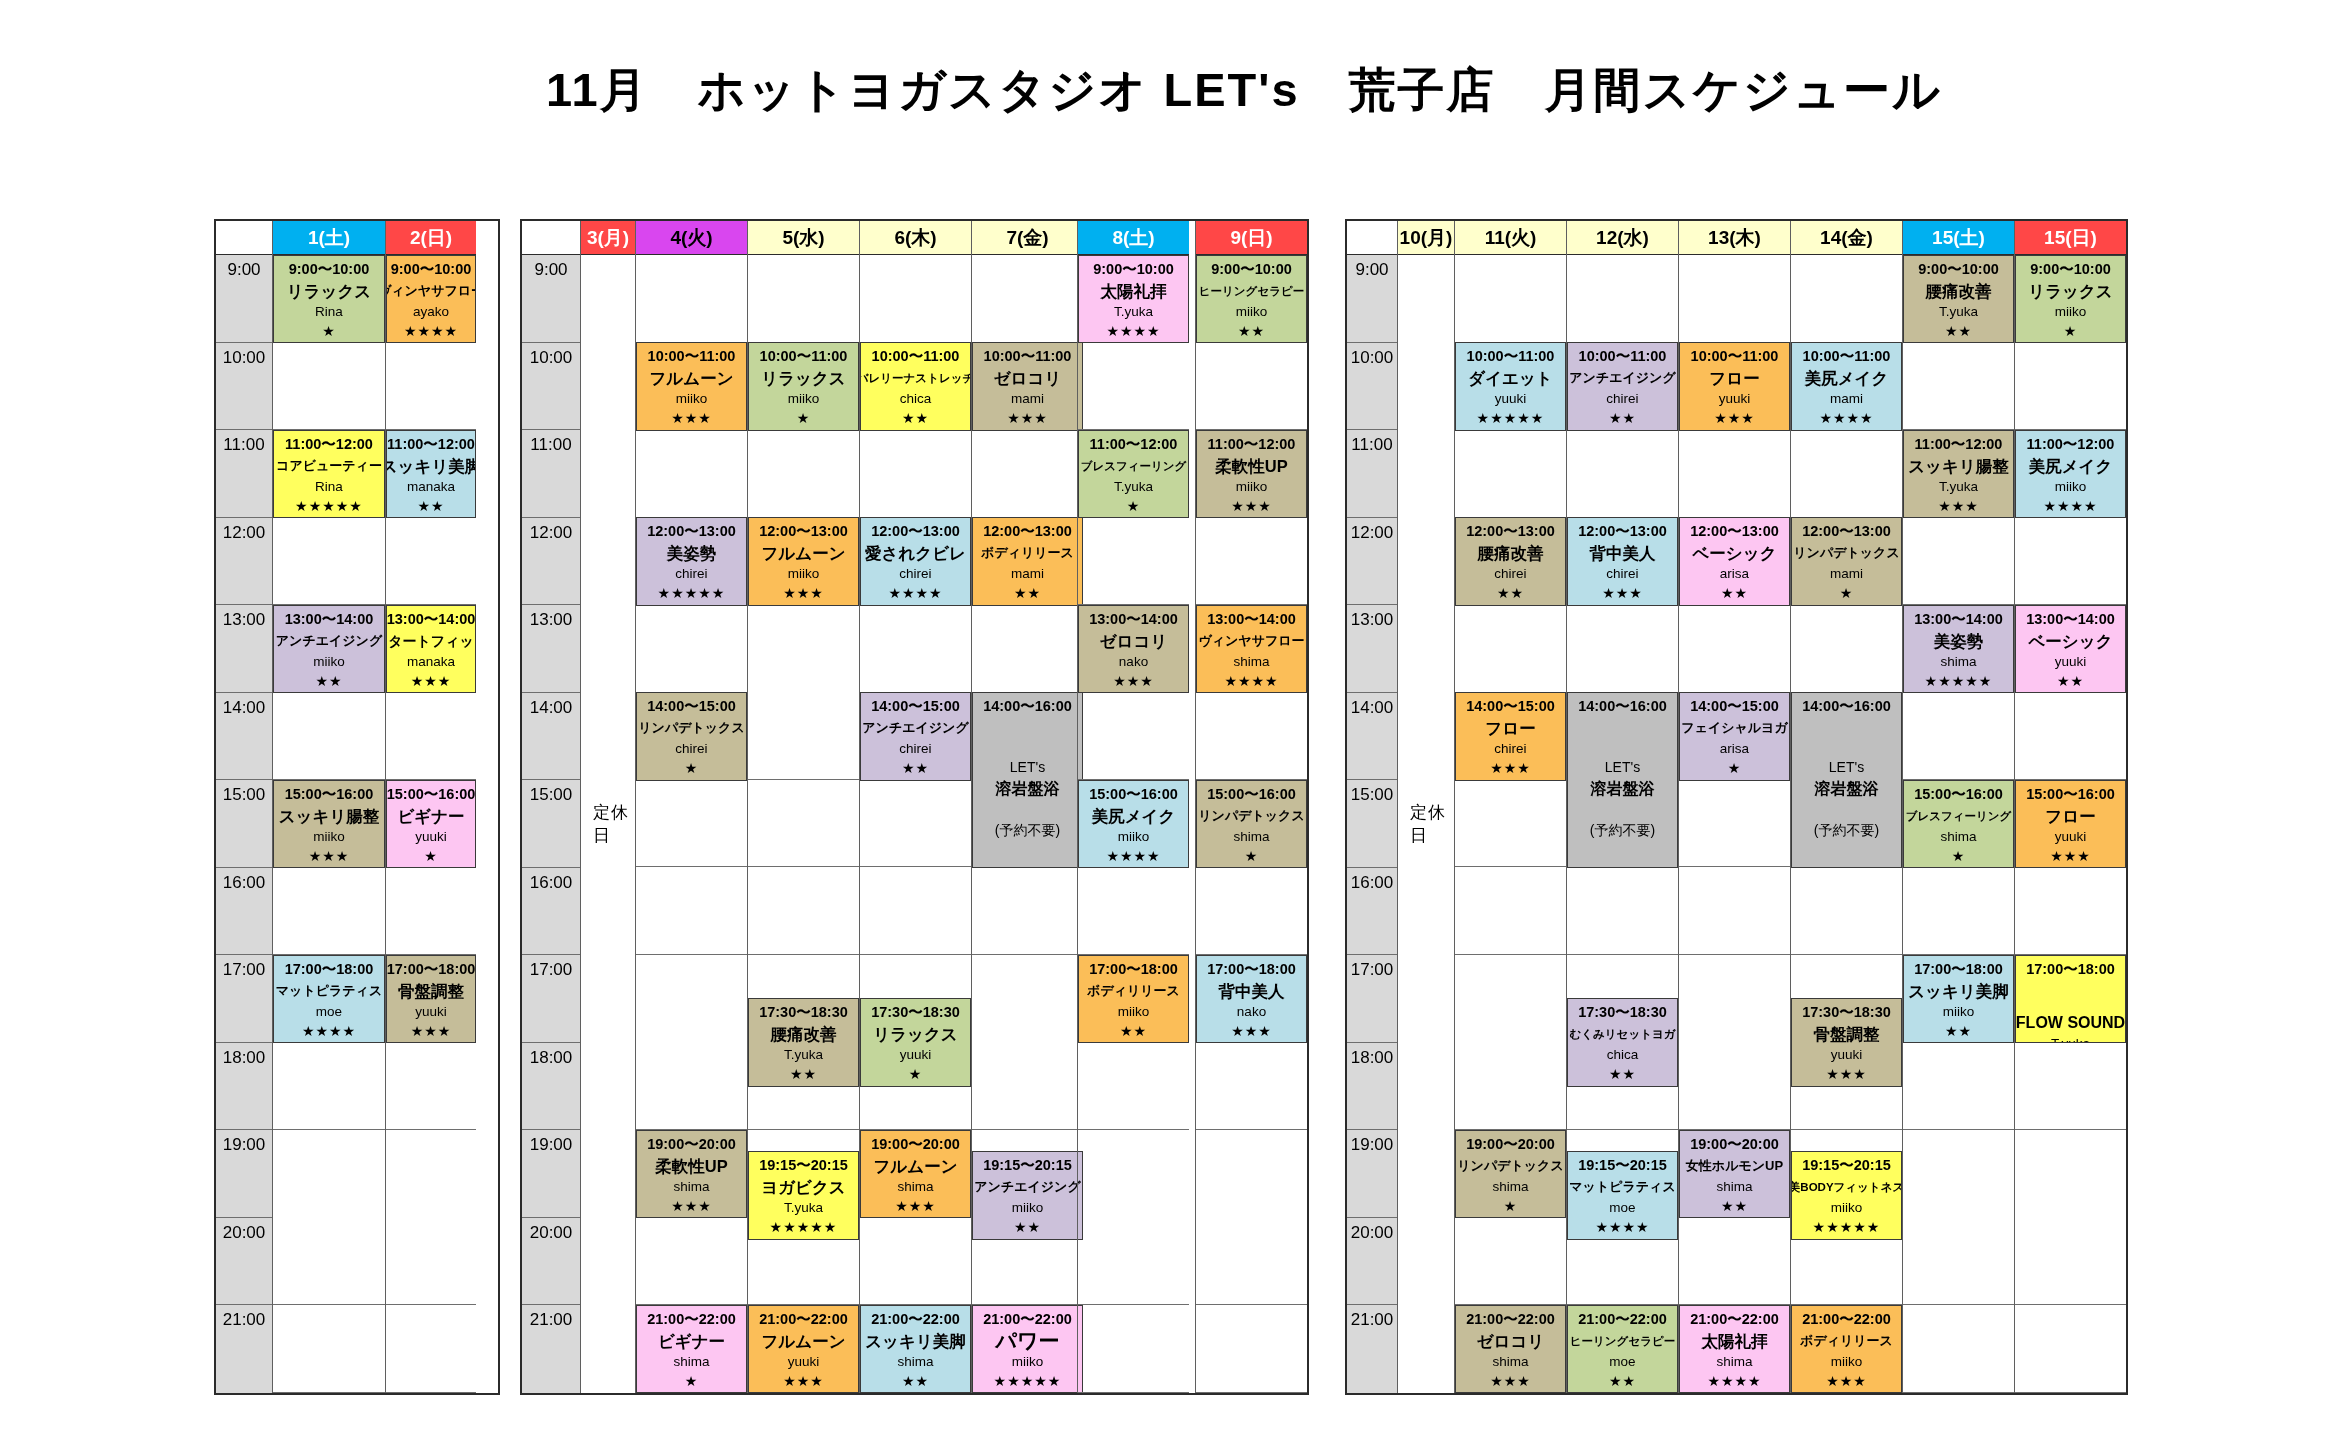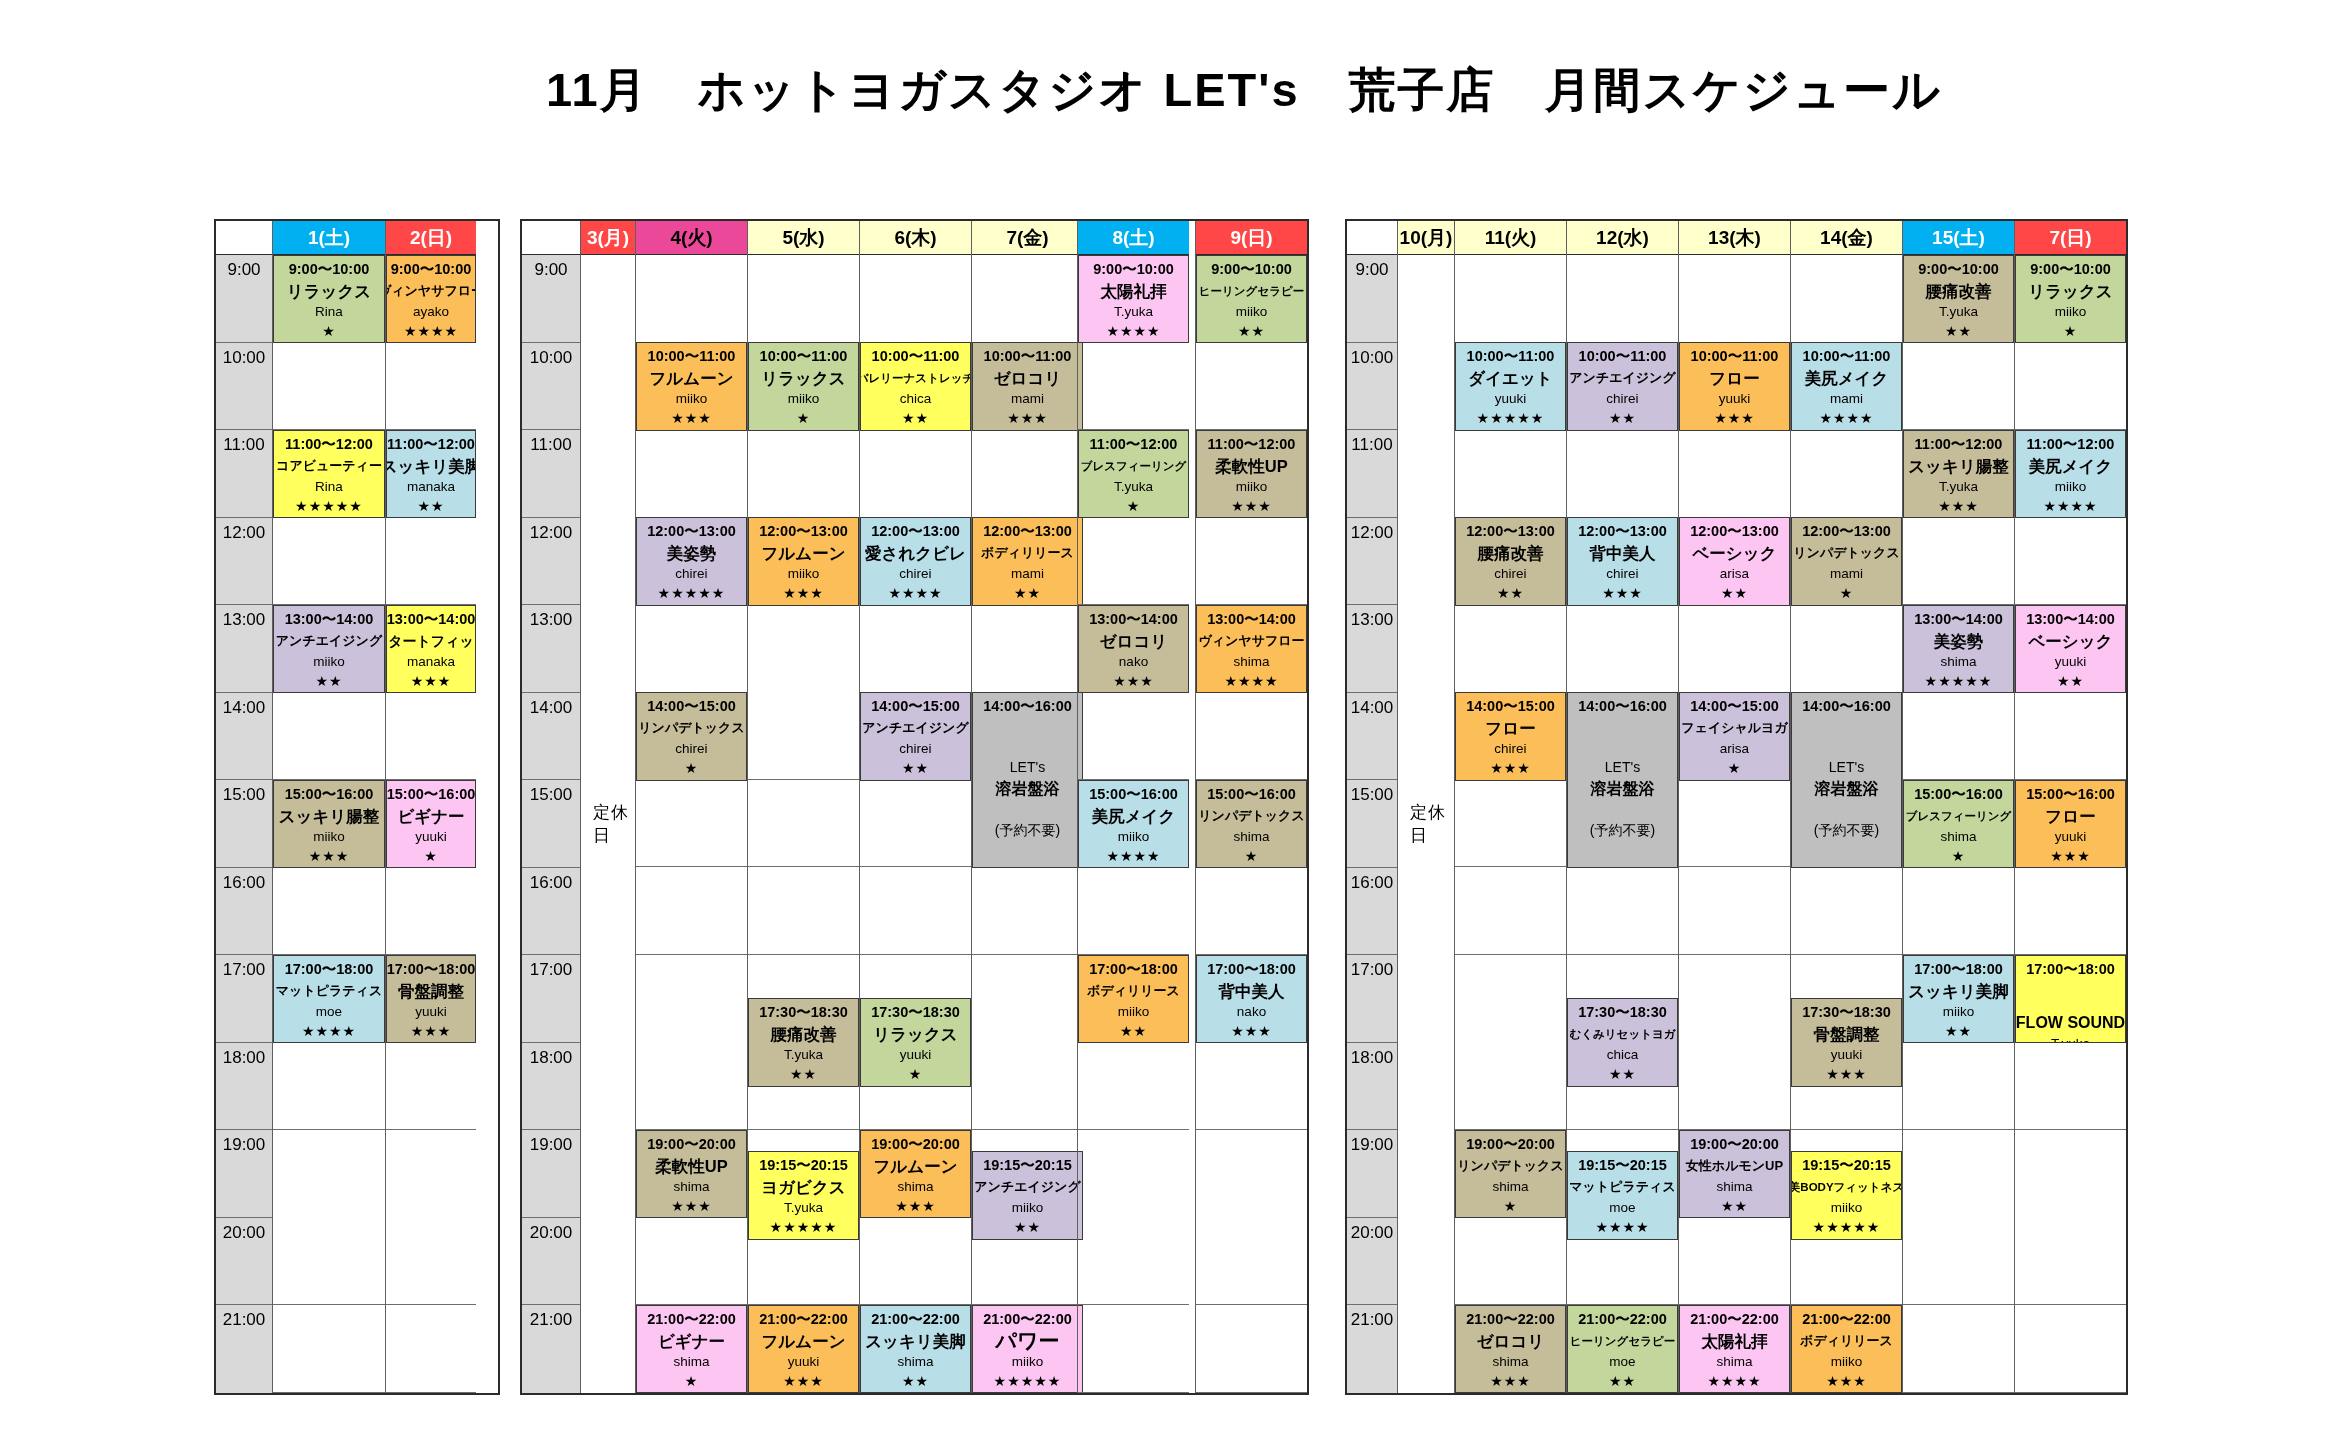--- a/index.html
+++ b/index.html
@@ -158,21 +158,21 @@
           <div class="time-cell">21:00</div>
         </div>
       </div>
       <div class="col" style="left: 58px; width: 55px;">
         <div class="col-hdr" style="background: rgb(255, 71, 71); color: rgb(255, 255, 255);">3(月)</div>
         <div class="col-body closed-body">
           <div class="closed-label">定休日</div>
         </div>
       </div>
       <div class="col" style="left: 113px; width: 112px;">
-        <div class="col-hdr" style="background: #ec4899; color: rgb(0, 0, 0);">4(火)</div>
+        <div class="col-hdr" style="background: #d946ef; color: rgb(0, 0, 0);">4(火)</div>
         <div class="col-body grid-lines">
           <div class="class-cell" style="top: 87px; height: 88.5px; background: rgb(251, 190, 88);">
             <div class="cc-time">10:00〜11:00</div>
             <div class="cc-name" style="font-size: 16.5px;">フルムーン</div>
             <div class="cc-inst">miiko</div>
             <div class="cc-stars">★★★</div>
           </div>
           <div class="class-cell" style="top: 262px; height: 88.5px; background: rgb(204, 193, 218);">
             <div class="cc-time">12:00〜13:00</div>
             <div class="cc-name" style="font-size: 16.5px;">美姿勢</div>
@@ -587,21 +587,21 @@
           </div>
           <div class="class-cell" style="top: 699.5px; height: 88.5px; background: rgb(184, 222, 232);">
             <div class="cc-time">17:00〜18:00</div>
             <div class="cc-name" style="font-size: 16.5px;">スッキリ美脚</div>
             <div class="cc-inst">miiko</div>
             <div class="cc-stars">★★</div>
           </div>
         </div>
       </div>
       <div class="col" style="left: 667px; width: 112px;">
-        <div class="col-hdr" style="background: rgb(255, 71, 71); color: rgb(255, 255, 255);">7(日)</div>
+        <div class="col-hdr" style="background: rgb(255, 71, 71); color: rgb(255, 255, 255);">15(日)</div>
         <div class="col-body grid-lines">
           <div class="class-cell" style="top: -0.5px; height: 88.5px; background: rgb(195, 214, 155);">
             <div class="cc-time">9:00〜10:00</div>
             <div class="cc-name" style="font-size: 16.5px;">リラックス</div>
             <div class="cc-inst">miiko</div>
             <div class="cc-stars">★</div>
           </div>
           <div class="class-cell" style="top: 174.5px; height: 88.5px; background: rgb(184, 222, 232);">
             <div class="cc-time">11:00〜12:00</div>
             <div class="cc-name" style="font-size: 16.5px;">美尻メイク</div>

